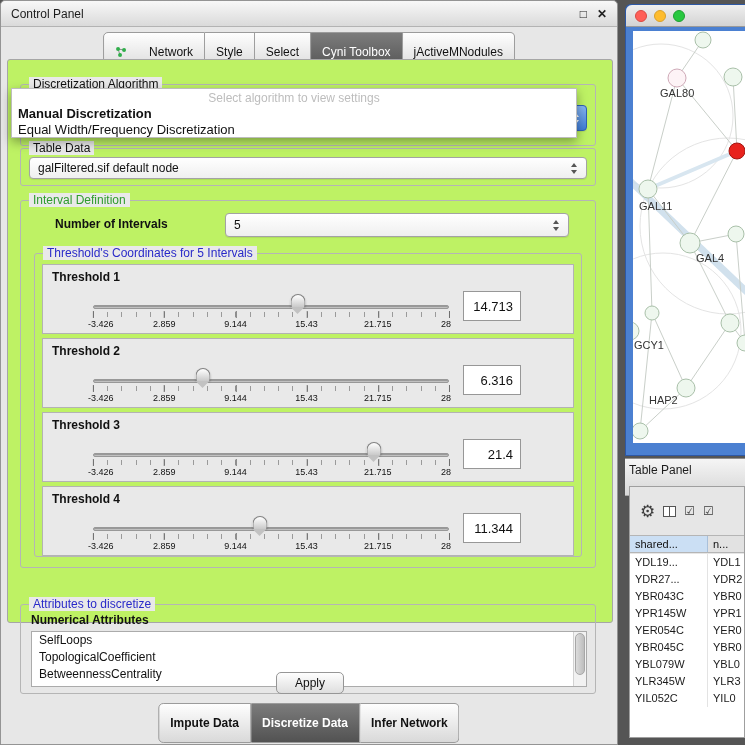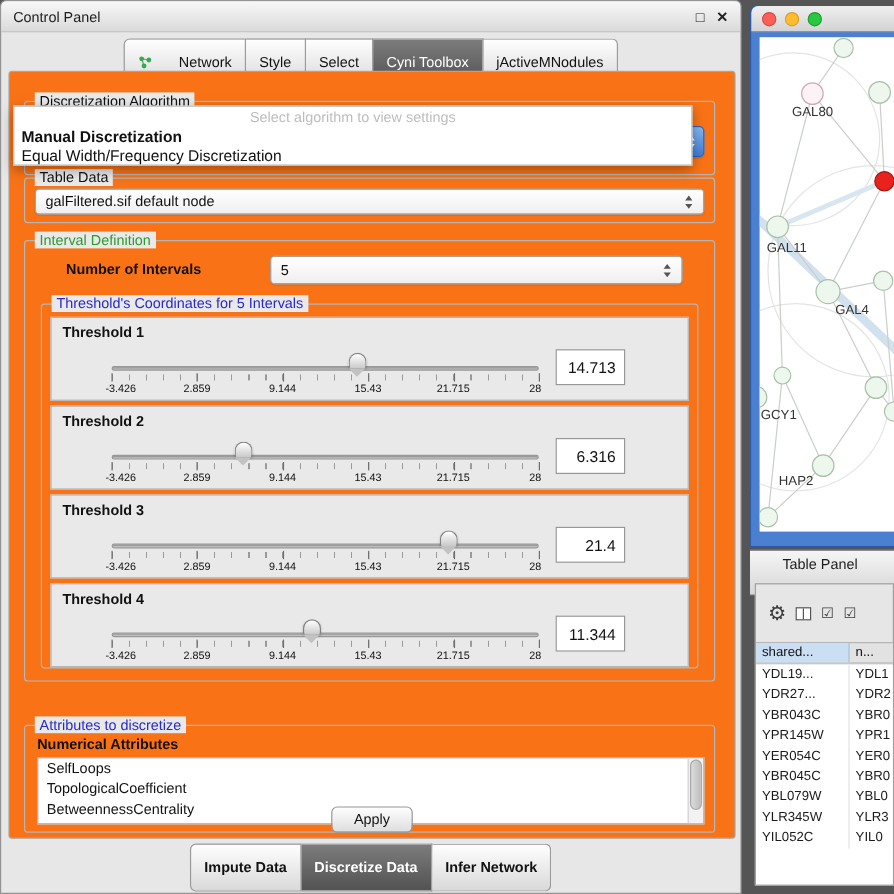--- a/index.html
+++ b/index.html
@@ -16,21 +16,21 @@
   
   .seg { position:absolute; left:50%; transform:translateX(-50%); display:flex; }
   .seg-top { top:31px; }
   .seg-bottom { top:702px;font-weight:bold; }
   .seg-item { display:flex; align-items:center; gap:22px; padding:3px 11px; height:40px; font-size:12px; color:#111; background:linear-gradient(#fefefe,#d9d9d9); border:1px solid #9b9b9b; border-left:none; white-space:nowrap; }
   .seg-item:first-child { border-left:1px solid #9b9b9b; border-radius:5px 0 0 5px; }
   .seg-item:last-child { border-radius:0 5px 5px 0; }
   .seg-item.selected { background:linear-gradient(#7c7c7c,#525252); color:#fff; }
 
   
-  .cp-body { position:absolute; left:6px; top:58px; width:606px; height:640px; background:#f97316; border:1px solid #a6a6a6; border-radius:3px; }
+  .cp-body { position:absolute; left:6px; top:58px; width:606px; height:564px; background:#bef264; border:1px solid #a6a6a6; border-radius:3px; }
 
   .group { position:absolute; border:1px solid #b5b5b5; border-radius:3px; }
   .gtitle { position:absolute; top:-8px; left:8px; background:#e9e9e9; padding:0 4px; font-size:12px; line-height:14px; color:#111; white-space:nowrap; }
   .gtitle.green { color:#2e9b2e; }
   .gtitle.blue { color:#2929c9; }
 
   .group-algo { left:12px; top:24px; width:576px; height:62px; }
   .group-tabledata { left:12px; top:88px; width:576px; height:38px; }
   .group-interval { left:12px; top:140px; width:576px; height:368px; }
   .group-thresholds { left:13px; top:52px; width:548px; height:304px; }
@@ -92,21 +92,21 @@
   .arc { fill:none; stroke:#e4e4e4; stroke-width:1; }
   .thick { stroke:#c9dcea; stroke-width:7; opacity:.85; }
   .thick2 { stroke:#d8e6f0; stroke-width:4; }
   .edge { stroke:#c9cfc9; stroke-width:1; }
   .node { fill:#eef7ee; stroke:#a9c0a9; stroke-width:1; }
   .node-pink { fill:#fdf3f6; stroke:#cfaab8; stroke-width:1; }
   .node-red { fill:#e8231d; stroke:#a21813; stroke-width:1; }
   .nlabel { font-size:11px; fill:#333; font-family:"Liberation Sans",sans-serif; }
 
   
-  .tp-header { position:absolute; left:625px; top:458px; width:120px; height:38px; background:linear-gradient(#f5f5f5,#d7d7d7); border-top:1px solid #8f8f8f; border-bottom:1px solid #a8a8a8; line-height:23px; padding-left:27px; font-size:12px; color:#1c1c1c; }
+  .tp-header { position:absolute; left:625px; top:458px; width:120px; height:38px; background:linear-gradient(#f5f5f5,#d7d7d7); border-top:1px solid #8f8f8f; border-bottom:1px solid #a8a8a8; line-height:23px; padding-left:4px; font-size:12px; color:#1c1c1c; }
   .tp-body { position:absolute; left:629px; top:486px; width:116px; height:252px; background:#e6e6e6; border:1px solid #9f9f9f; }
   .tp-toolbar { display:flex; align-items:center; gap:8px; height:48px; padding-left:10px; color:#3d3d3d; }
   .gear-glyph { font-size:17px; line-height:1; }
   .cols-icon { width:13px; height:11px; border:1px solid #555; background:#fff; position:relative; }
   .cols-icon::before { content:""; position:absolute; left:5px; top:0; bottom:0; width:1px; background:#555; }
   .cbx-glyph { font-size:12px; line-height:1; }
   .tp-cols { display:flex; height:18px; font-size:11px; border-top:1px solid #b5b5b5; border-bottom:1px solid #b5b5b5; background:#e2e2e2; }
   .tp-cols .h1 { width:78px; background:#cbdff4; border-right:1px solid #a9c0da; padding-left:5px; line-height:17px; color:#111; overflow:hidden; white-space:nowrap; }
   .tp-cols .h2 { flex:1; padding-left:5px; line-height:17px; color:#111; overflow:hidden; white-space:nowrap; }
   .tp-rows { background:#fff; position:absolute; left:0; right:0; top:67px; bottom:0; }

